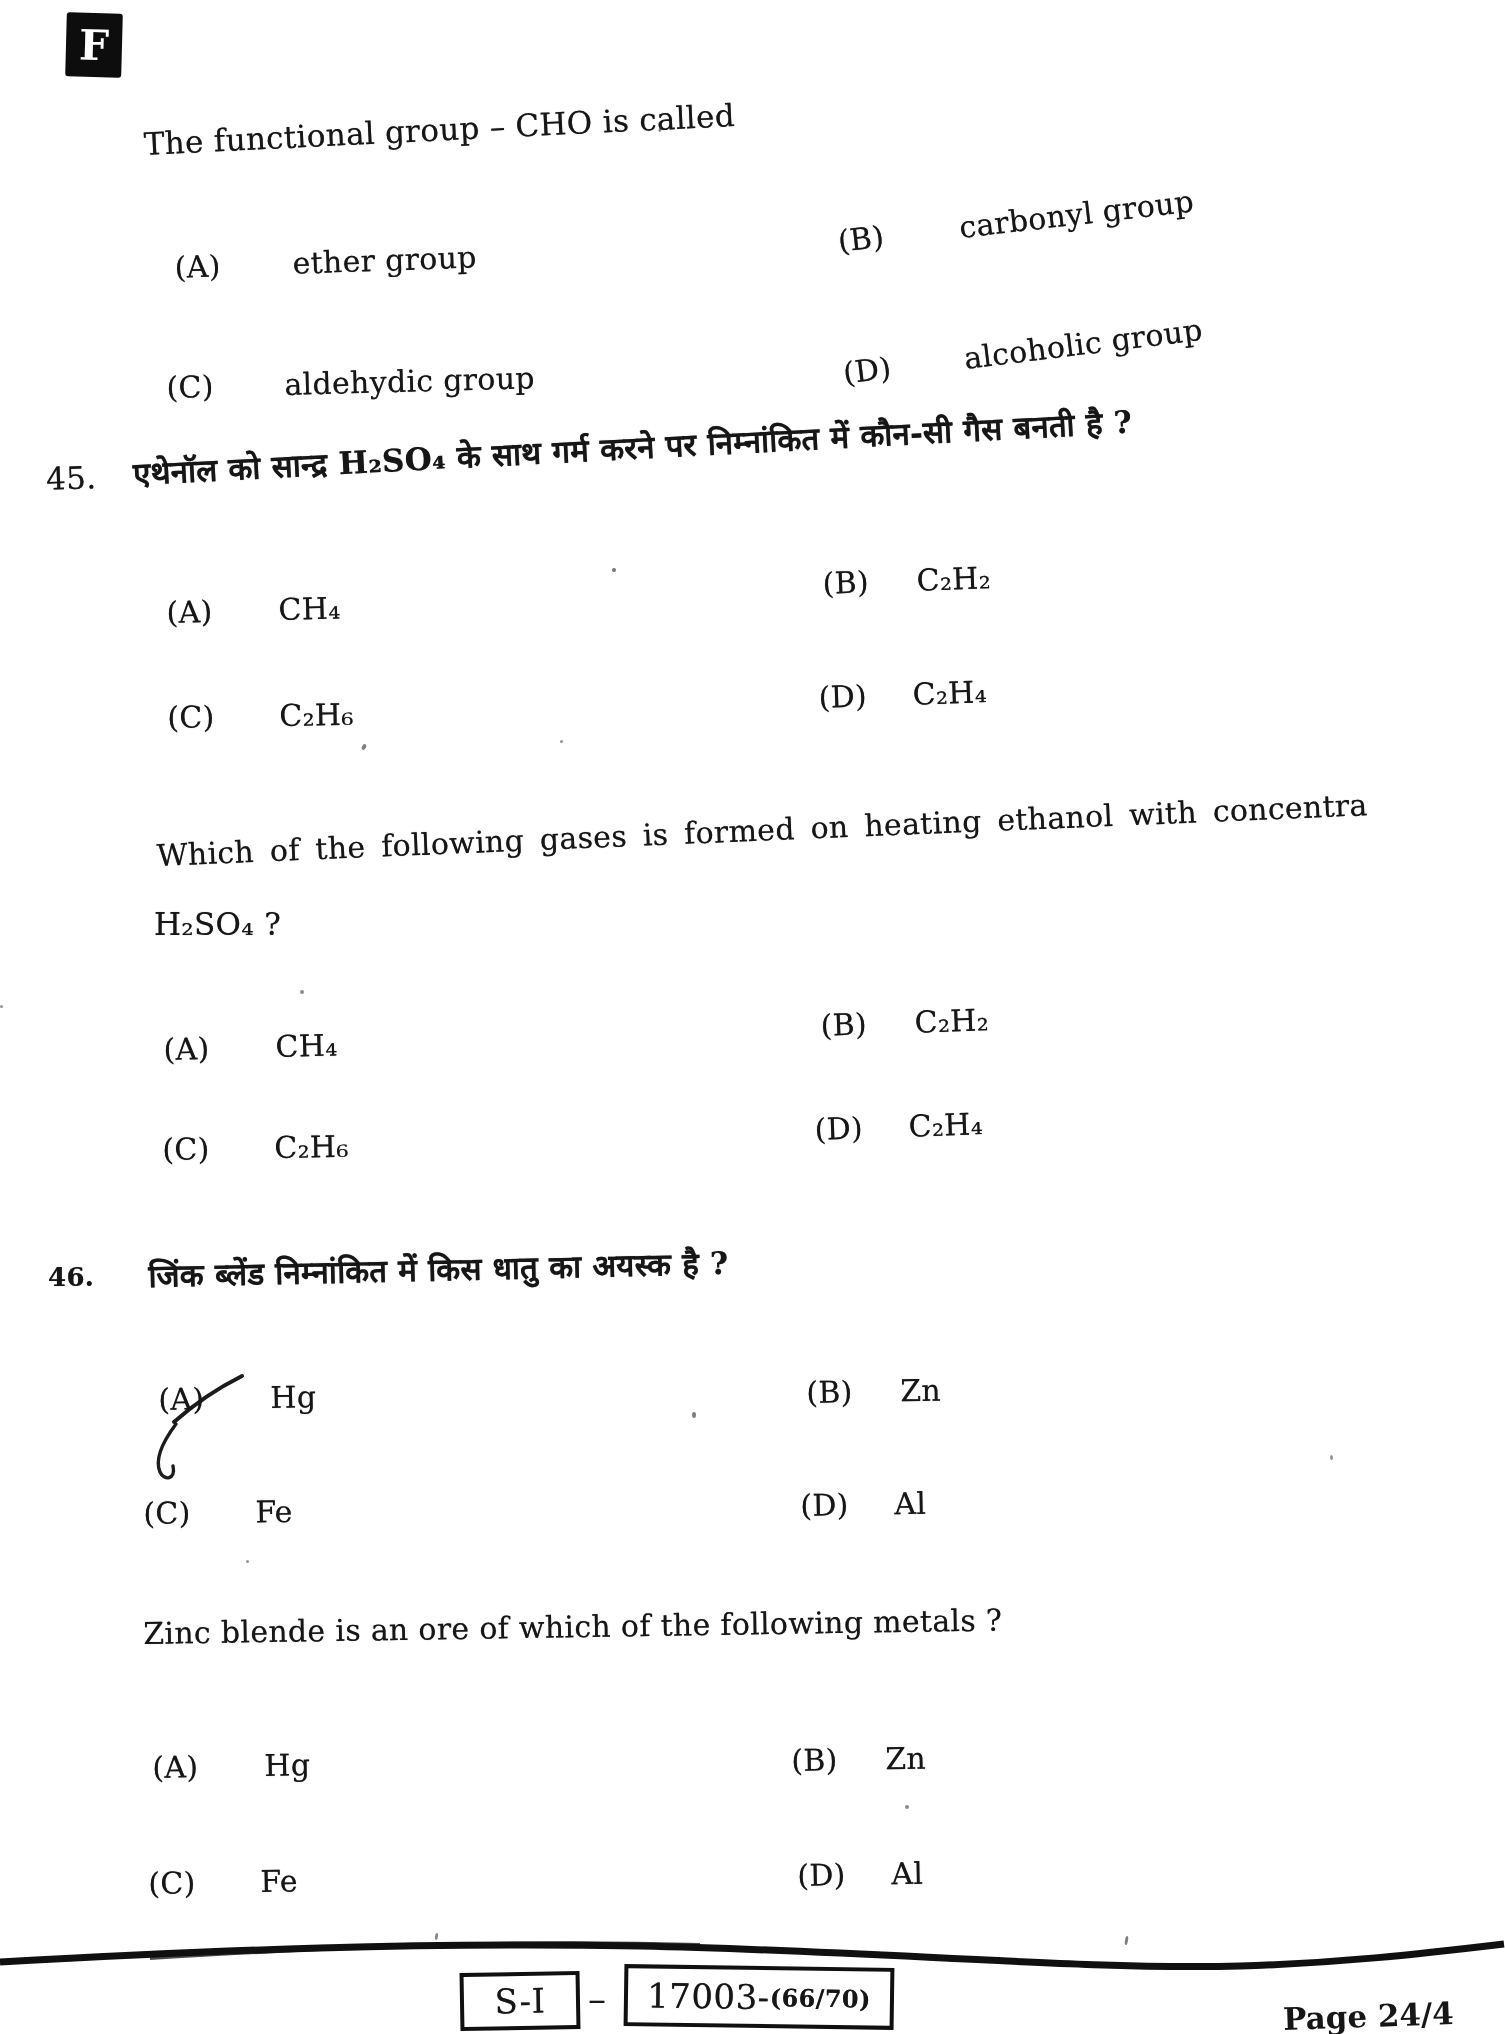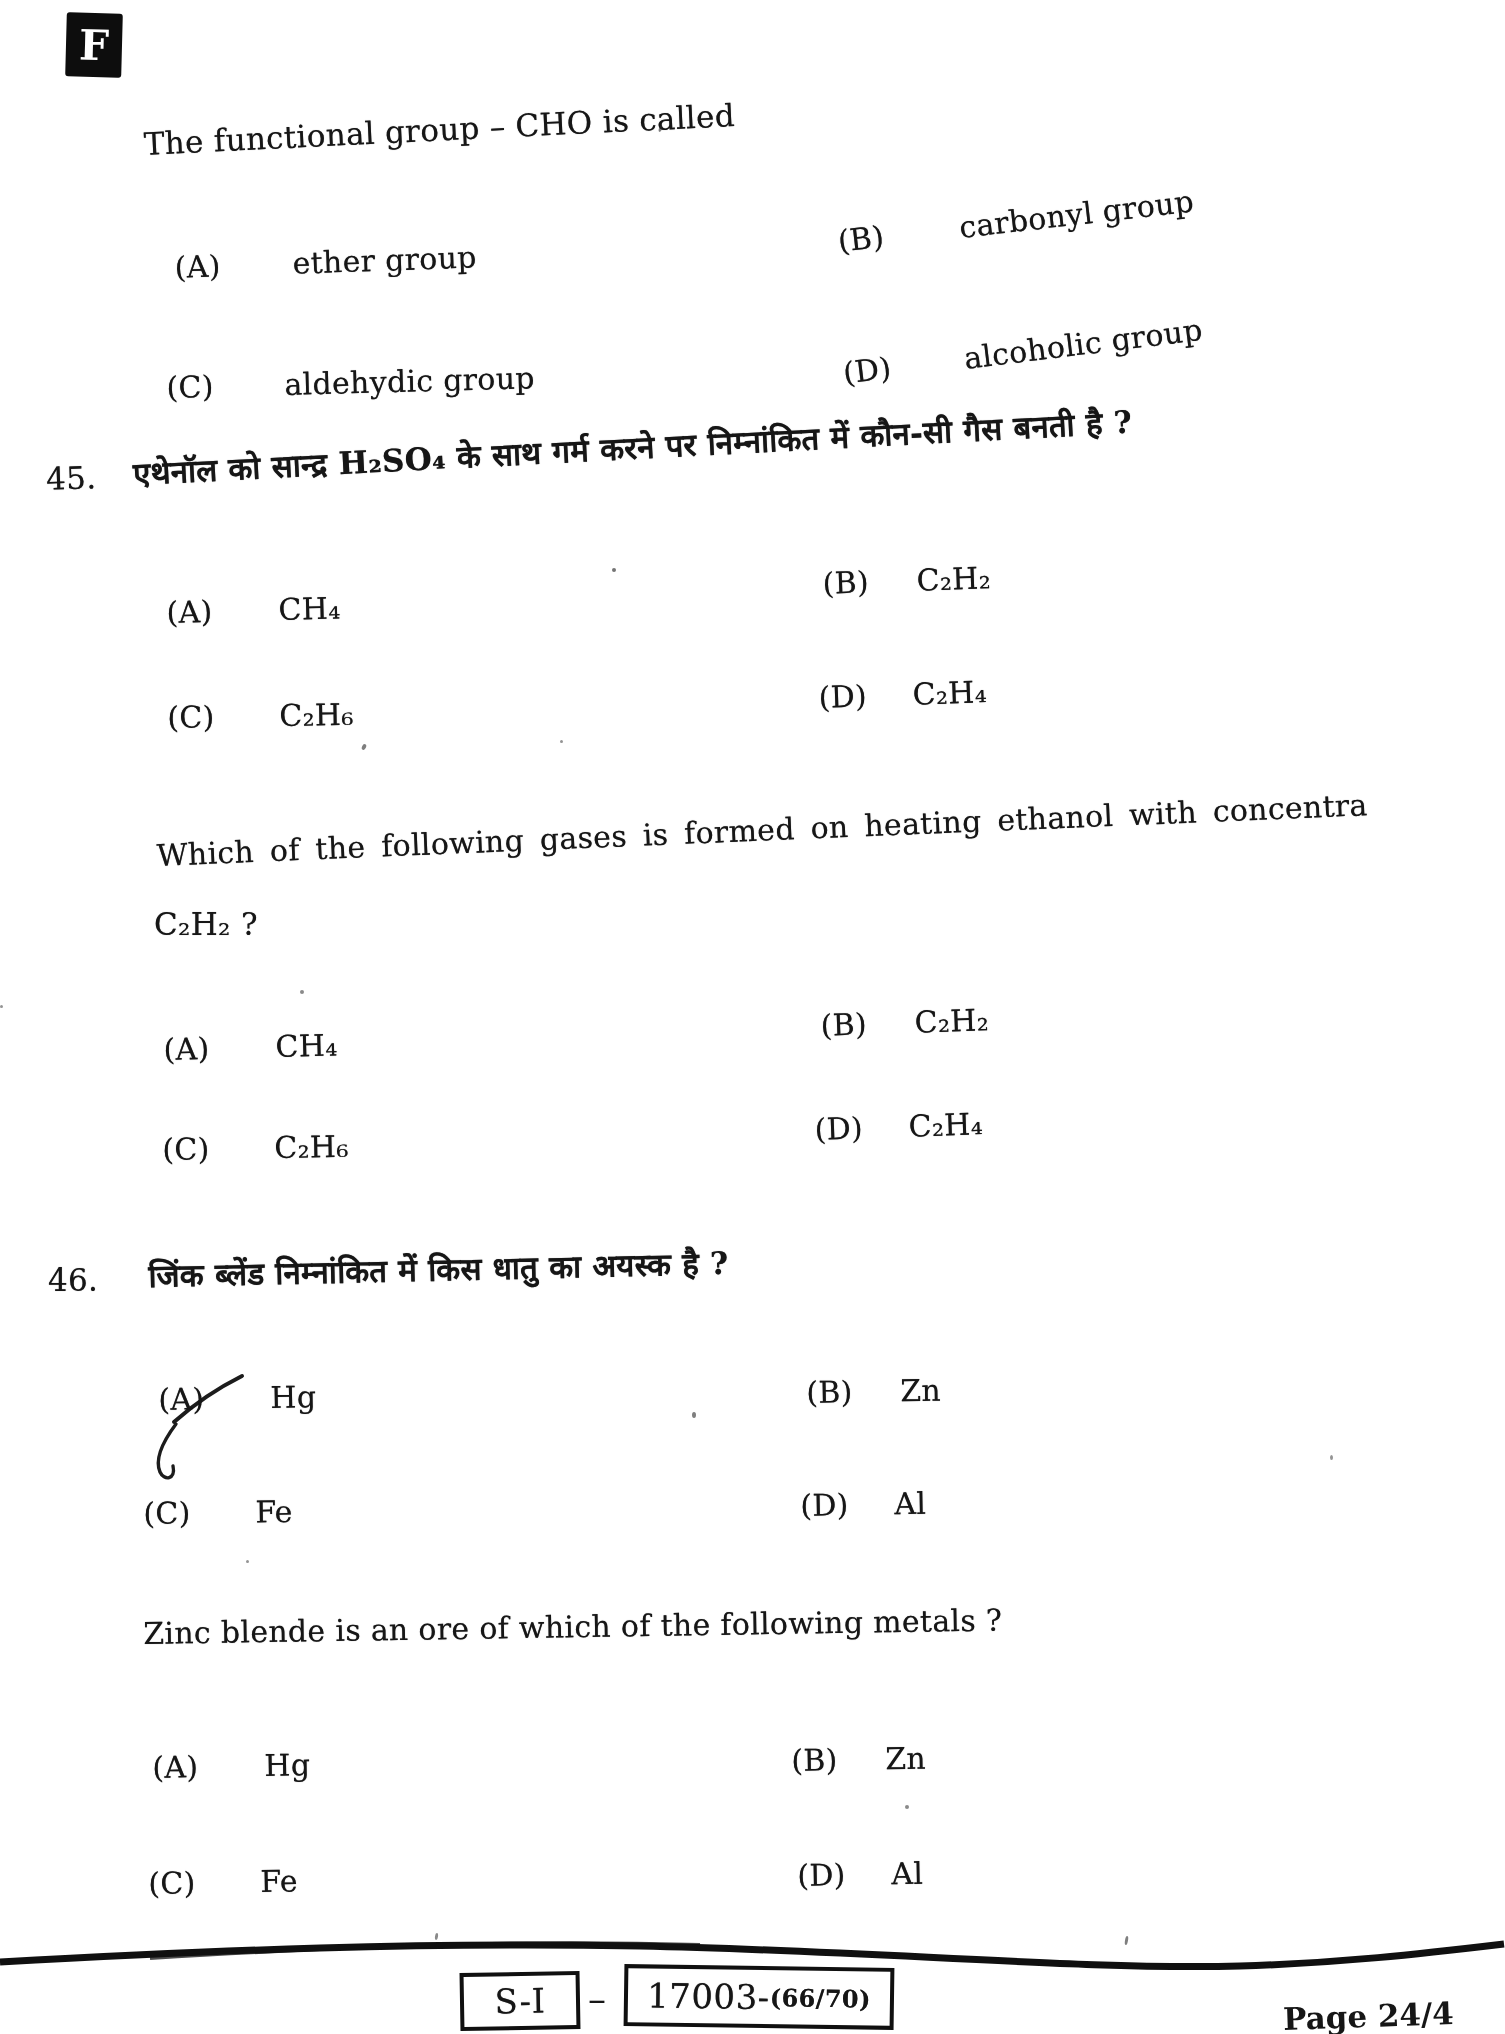--- a/index.html
+++ b/index.html
@@ -87,39 +87,39 @@
   <div class="abs txt opt opt-r" style="left:818px;top:680px;transform:rotate(-2deg);">
     <span class="lbl">(D)</span><span>C₂H₄</span>
   </div>
 
   <div class="abs txt opt opt-l" style="left:167px;top:700px;transform:rotate(-1deg);">
     <span class="lbl">(C)</span><span>C₂H₆</span>
   </div>
 
   <div class="abs txt qline" style="left:156px;top:838px;transform:rotate(-2.4deg);font-size:30px;word-spacing:6px;">Which of the following gases is formed on heating ethanol with concentra</div>
 
-  <div class="abs txt" style="left:154px;top:906px;font-size:31px;">C₂H₂ ?</div>
+  <div class="abs txt" style="left:154px;top:906px;font-size:31px;">H₂SO₄ ?</div>
 
   <div class="abs txt opt opt-r" style="left:820px;top:1008px;transform:rotate(-2deg);">
     <span class="lbl">(B)</span><span>C₂H₂</span>
   </div>
 
   <div class="abs txt opt opt-l" style="left:163px;top:1032px;transform:rotate(-1.5deg);">
     <span class="lbl">(A)</span><span>CH₄</span>
   </div>
 
   <div class="abs txt opt opt-r" style="left:814px;top:1112px;transform:rotate(-2deg);">
     <span class="lbl">(D)</span><span>C₂H₄</span>
   </div>
 
   <div class="abs txt opt opt-l" style="left:162px;top:1132px;transform:rotate(-1deg);">
     <span class="lbl">(C)</span><span>C₂H₆</span>
   </div>
 
-  <div class="abs txt" style="left:48px;top:1262px;font-size:31px;">46.</div>
+  <div class="abs txt" style="left:48px;top:1262px;font-size:26px;font-weight:bold;">46.</div>
 
   <div class="abs txt hi qline" style="left:148px;top:1254px;transform:rotate(-1.3deg);font-size:31px;">जिंक ब्लेंड निम्नांकित में किस धातु का अयस्क है ?</div>
 
   <svg class="tickmark" style="left:146px;top:1368px;" width="110" height="132" viewBox="0 0 110 132">
     <path d="M96,8 C72,20 46,38 28,54" fill="none" stroke="#1c1c1c" stroke-width="4" stroke-linecap="round"></path>
     <path d="M30,56 C18,72 8,90 14,104 C18,113 30,112 27,98" fill="none" stroke="#1c1c1c" stroke-width="3.4" stroke-linecap="round"></path>
   </svg>
 
   <div class="abs txt opt opt-l" style="left:158px;top:1382px;transform:rotate(-1deg);">
     <span class="lbl">(A)</span><span>Hg</span>

